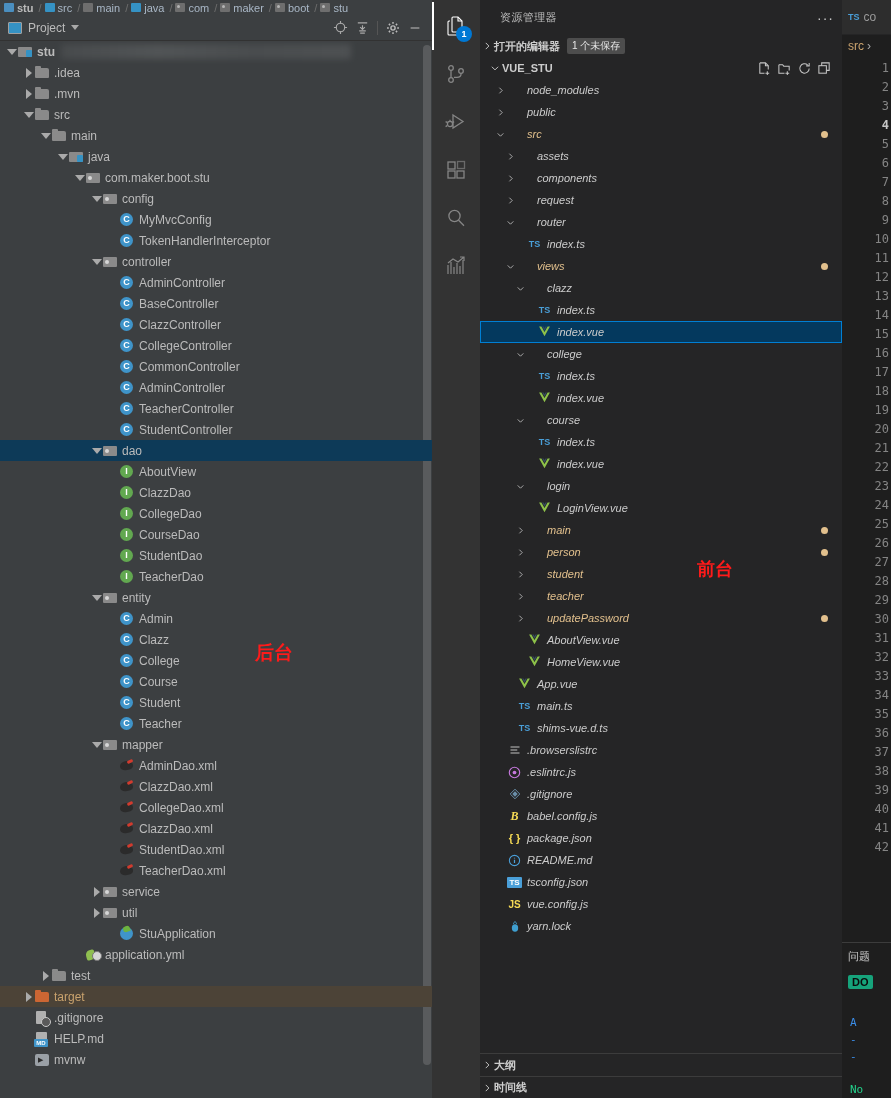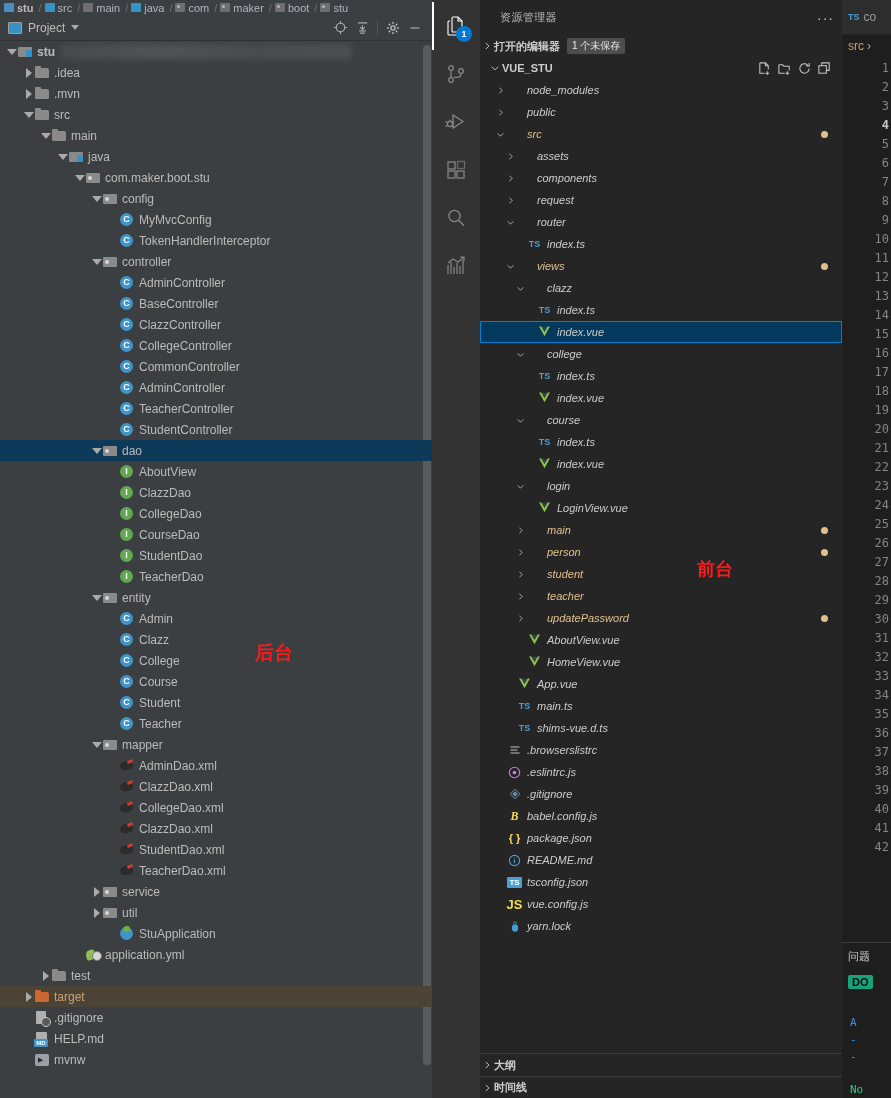--- a/index.html
+++ b/index.html
@@ -978,21 +978,21 @@
             <span class="vchev"></span>
             <span class="vico">
               <span style="background:#4a9fd8;color:#fff;font-size:8px;font-weight:bold;padding:1px 2px;border-radius:1px">TS</span>
             </span>
             <span class="vlbl">tsconfig.json</span>
           </div>
           <div class="vrow">
             <span style="flex: 0 0 14px;"></span>
             <span class="vchev"></span>
             <span class="vico">
-              <span style="color:#f5da55;font-size:13px;font-weight:bold">JS</span>
+              <span style="color:#f5da55;font-size:10px;font-weight:bold">JS</span>
             </span>
             <span class="vlbl">vue.config.js</span>
           </div>
           <div class="vrow">
             <span style="flex: 0 0 14px;"></span>
             <span class="vchev"></span>
             <span class="vico">
               <svg width="12" height="13" viewBox="0 0 16 16">
                 <ellipse cx="8" cy="10" rx="4.2" ry="5" fill="#3f9fd0"></ellipse>
                 <path d="M6 4.6c0-1.6 1-2.8 2-2.8s2 1.2 2 2.8" fill="none" stroke="#3f9fd0" stroke-width="1.3"></path>

